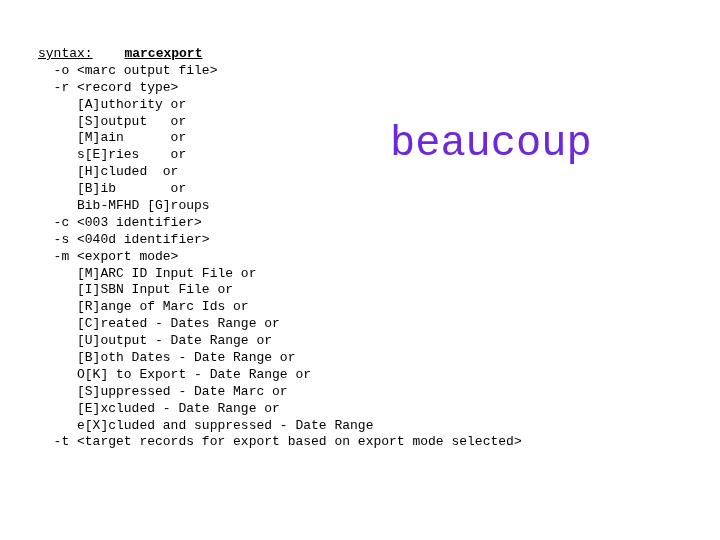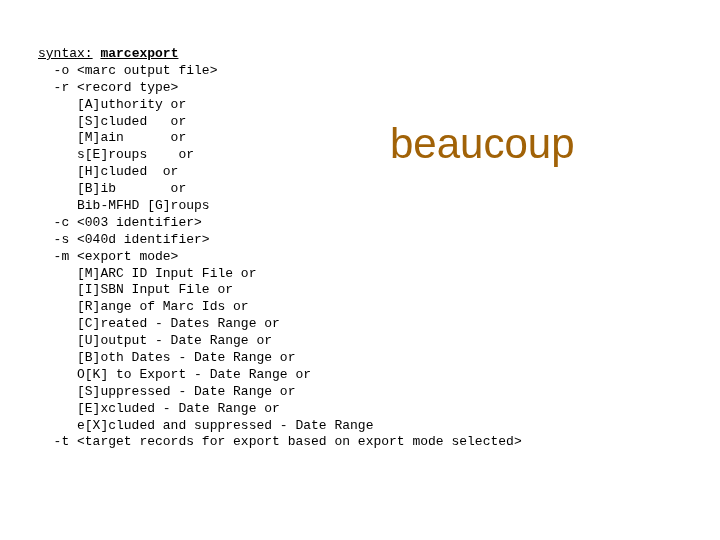--- a/index.html
+++ b/index.html
@@ -18,55 +18,56 @@
       padding: 46px 0 0 38px;
       white-space: pre;
       color: #000;
     }
     .syntax-label {
       text-decoration: underline;
     }
     .cmd-name {
       font-weight: bold;
       text-decoration: underline;
+      margin-left: 24px;
     }
     .callout {
       position: absolute;
       top: 120px;
       left: 390px;
-      font-family: Liberation Sans, sans-serif;
+      font-family: Liberation Mono, monospace;
       font-size: 42px;
-      color: #a16207;
+      color: #6d28d9;
       text-align: center;
       line-height: 1.15;
     }
   </style>
 </head>
 <body>
 
 <div class="syntax-block"><span class="syntax-label">syntax:</span> <span class="cmd-name">marcexport</span>
 <span>  -o &lt;marc output file&gt;</span>
 <span>  -r &lt;record type&gt;</span>
 <span>     [A]uthority or</span>
-<span>     [S]cluded   or</span>
+<span>     [S]output   or</span>
 <span>     [M]ain      or</span>
-<span>     s[E]roups    or</span>
+<span>     s[E]ries    or</span>
 <span>     [H]cluded  or</span>
 <span>     [B]ib       or</span>
 <span>     Bib-MFHD [G]roups</span>
 <span>  -c &lt;003 identifier&gt;</span>
 <span>  -s &lt;040d identifier&gt;</span>
 <span>  -m &lt;export mode&gt;</span>
 <span>     [M]ARC ID Input File or</span>
 <span>     [I]SBN Input File or</span>
 <span>     [R]ange of Marc Ids or</span>
 <span>     [C]reated - Dates Range or</span>
 <span>     [U]output - Date Range or</span>
 <span>     [B]oth Dates - Date Range or</span>
 <span>     O[K] to Export - Date Range or</span>
-<span>     [S]uppressed - Date Range or</span>
+<span>     [S]uppressed - Date Marc or</span>
 <span>     [E]xcluded - Date Range or</span>
 <span>     e[X]cluded and suppressed - Date Range</span>
 <span>  -t &lt;target records for export based on export mode selected&gt;</span></div>
 
 <div class="callout">
   <div>beaucoup</div>
 </div>
 
 </body></html>

